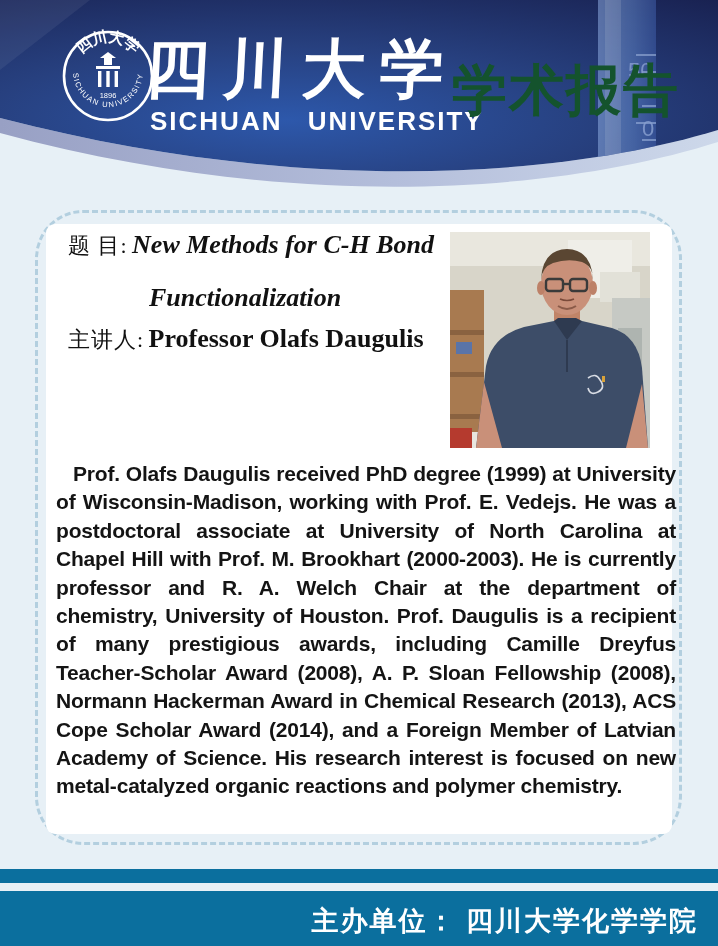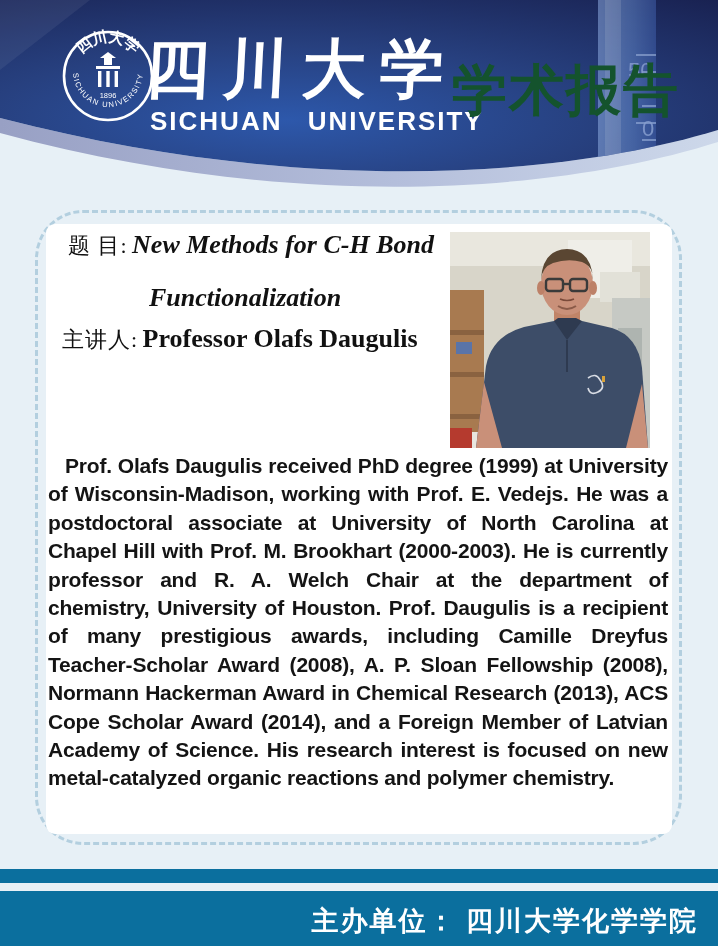--- a/index.html
+++ b/index.html
@@ -45,29 +45,29 @@
     font-family:"Liberation Serif", serif;
     font-size:22px;color:#111111;letter-spacing:1px;
   }
   .info-value{
     font-family:"Liberation Serif", serif;
     font-size:26px;font-weight:bold;color:#111111;
   }
   .italic-title{font-style:italic;}
   .row-title{left:22px;top:6px;}
   .row-title2{left:75px;top:59px;margin-left:28px;}
-  .row-speaker{left:16px;top:100px;}
+  .row-speaker{left:22px;top:100px;}
   .row-time{left:22px;top:143px;}
   .row-venue{left:22px;top:186px;}
   .speaker-photo{
     position:absolute;left:404px;top:8px;width:200px;height:216px;
     overflow:hidden;
   }
   .bio{
-    position:absolute;left:2px;top:228px;width:620px;margin:0;
+    position:absolute;left:2px;top:228px;width:620px;margin:8px;
     font-size:21px;font-weight:bold;color:#141414;
     line-height:28.4px;letter-spacing:-0.2px;
     text-align:justify;text-indent:17px;
   }
   
   .footer-stripe{
     position:absolute;left:0;top:869px;width:718px;height:14px;
     background:#0b6f9e;
   }
   .footer-band{

